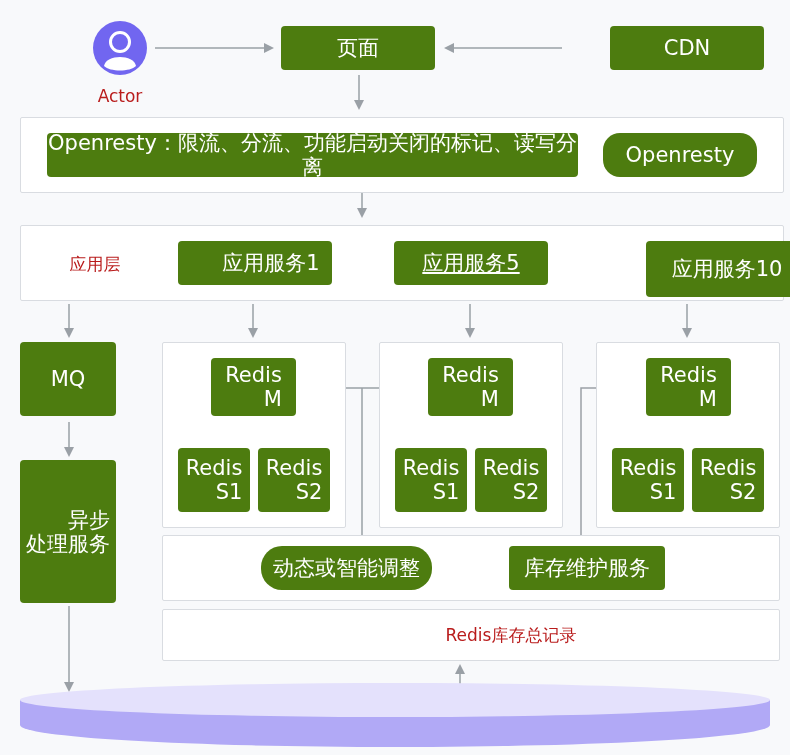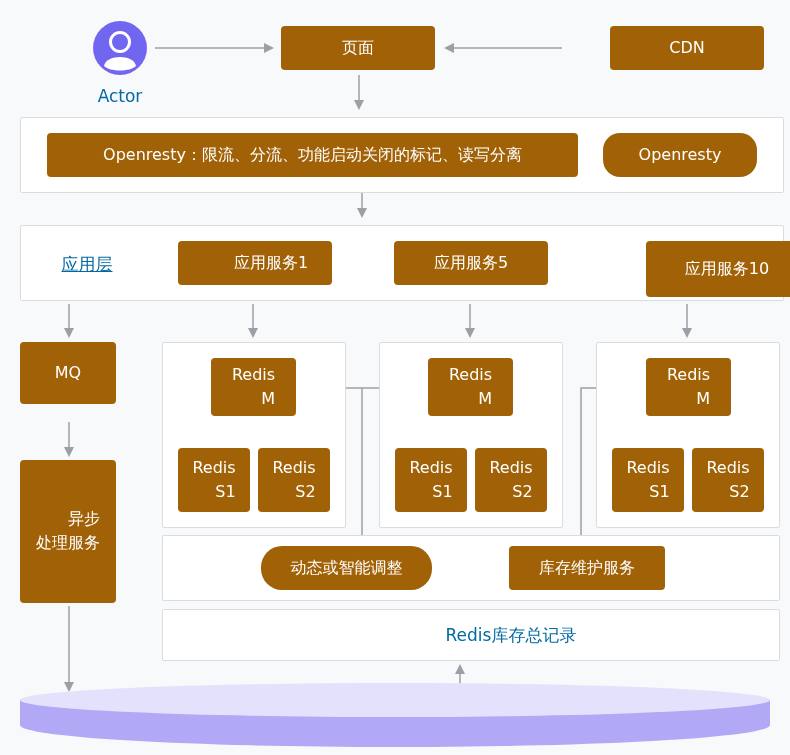--- a/index.html
+++ b/index.html
@@ -1,23 +1,23 @@
 <!DOCTYPE html>
 <html><head>
 <meta charset="utf-8">
 <style>
   html, body { margin:0; padding:0; }
   body { width:790px; height:755px; background:#f8f9fb; position:relative; overflow:hidden;
          font-family:"DejaVu Sans","Liberation Sans",sans-serif; }
   .abs { position:absolute; box-sizing:border-box; }
-  .node { position:absolute; box-sizing:border-box; background:#a16207; color:#fff;
+  .node { position:absolute; box-sizing:border-box; background:#4d7c0f; color:#fff;
           border-radius:4px; display:flex; align-items:center; justify-content:center;
-          text-align:center; font-size:16px; line-height:24px; }
+          text-align:center; font-size:21px; line-height:24px; }
   .panel { position:absolute; box-sizing:border-box; background:#fff; border:1px solid #d9dce1; border-radius:2px; }
-  .label { position:absolute; color:#0369a1; font-size:17px; display:flex; align-items:center; justify-content:center; }
+  .label { position:absolute; color:#b91c1c; font-size:17px; display:flex; align-items:center; justify-content:center; }
   svg.wires { position:absolute; left:0; top:0; }
   .two-line { white-space:pre-line;text-align:right; }
 </style>
 </head>
 <body>
 
 <svg class="wires" width="790" height="755">
   <defs>
     <marker id="ah" markerWidth="10" markerHeight="10" refX="8" refY="5" orient="auto" markerUnits="userSpaceOnUse">
       <path d="M0,0 L10,5 L0,10 z" fill="#9aa0a6"></path>
@@ -74,27 +74,27 @@
 <div class="label" style="left:80px;top:84px;width:80px;height:24px;">Actor</div>
 
 <div class="node" style="left:281px;top:26px;width:154px;height:44px;">页面</div>
 <div class="node" style="left:570px;top:26px;width:154px;height:44px;margin-left:40px;">CDN</div>
 
 <div class="panel" style="left:20px;top:117px;width:764px;height:76px;"></div>
 <div class="node" style="left:47px;top:133px;width:531px;height:44px;text-align:center;">Openresty：限流、分流、功能启动关闭的标记、读写分离</div>
 <div class="node" style="left:603px;top:133px;width:154px;height:44px;border-radius:17px;">Openresty</div>
 
 <div class="panel" style="left:20px;top:225px;width:764px;height:76px;"></div>
-<div class="label" style="left:42px;top:250px;width:90px;height:28px;text-decoration:underline;">应用层</div>
+<div class="label" style="left:50px;top:250px;width:90px;height:28px;">应用层</div>
 <div class="node" style="left:178px;top:241px;width:154px;height:44px;padding-left:32px;">应用服务1</div>
-<div class="node" style="left:394px;top:241px;width:154px;height:44px;">应用服务5</div>
+<div class="node" style="left:394px;top:241px;width:154px;height:44px;text-decoration:underline;">应用服务5</div>
 <div class="node" style="left:646px;top:241px;width:154px;height:56px;padding-left:8px;">应用服务10</div>
 
-<div class="node" style="left:20px;top:342px;width:96px;height:62px;">MQ</div>
-<div class="node two-line" style="left:20px;top:460px;width:96px;height:143px;font-family:Liberation Mono, monospace;">异步
+<div class="node" style="left:20px;top:342px;width:96px;height:74px;">MQ</div>
+<div class="node two-line" style="left:20px;top:460px;width:96px;height:143px;">异步
 处理服务</div>
 
 <div class="panel" style="left:162px;top:342px;width:184px;height:186px;"></div>
 <div class="node two-line" style="left:211px;top:358px;width:85px;height:58px;">Redis
 M</div>
 <div class="node two-line" style="left:178px;top:448px;width:72px;height:64px;">Redis
 S1</div>
 <div class="node two-line" style="left:258px;top:448px;width:72px;height:64px;">Redis
 S2</div>
 

